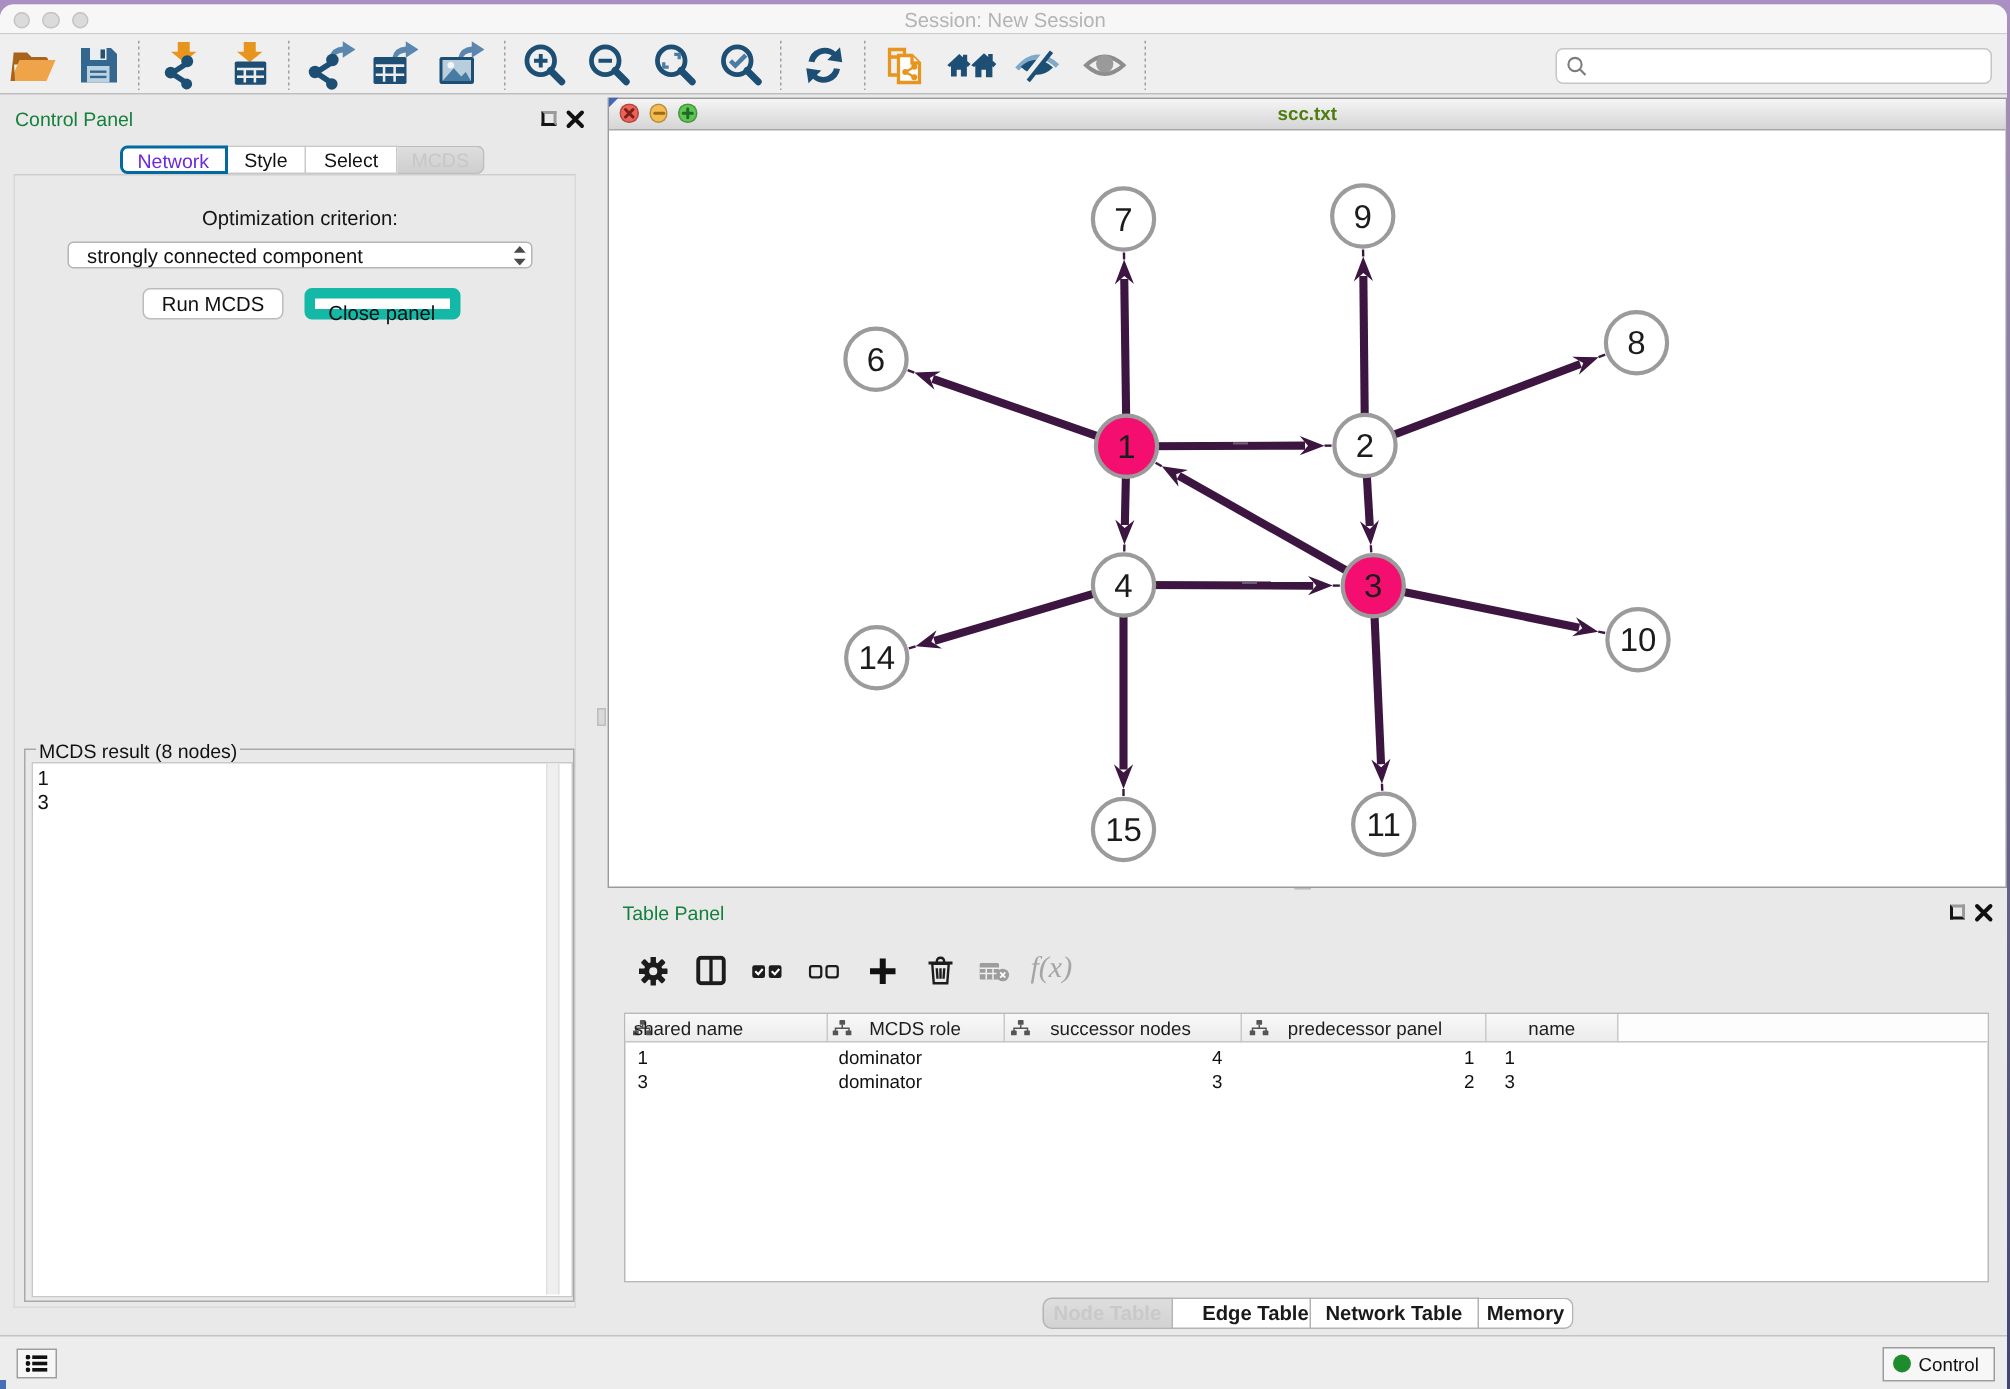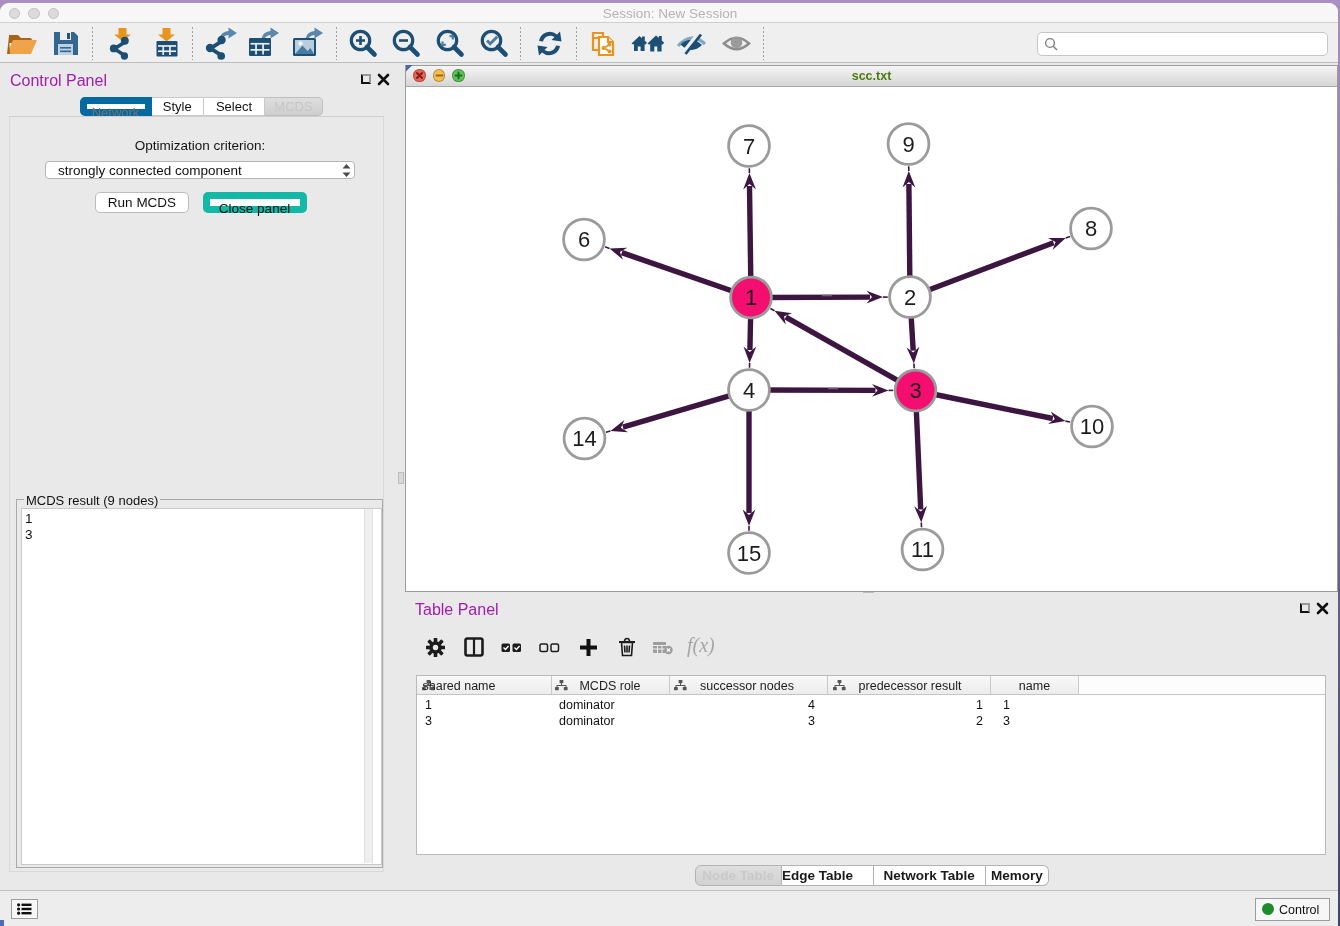--- a/index.html
+++ b/index.html
@@ -1,19 +1,19 @@
 <!DOCTYPE html>
 <html><head><meta charset="utf-8"><style>
 *{margin:0;padding:0;box-sizing:border-box}
 html,body{width:1340px;height:926px;overflow:hidden}
 body{font-family:"Liberation Sans",sans-serif;background:linear-gradient(#a98fc2,#6d6496);position:relative}
 .abs{position:absolute}
 .ic{position:absolute;top:27px}
 .sep{position:absolute;top:27px;width:1px;height:33px;background-image:linear-gradient(#9e9e9e 2px,transparent 2px);background-size:1px 4px}
-.tpt{position:absolute;font-size:16px;color:#a21caf}
+.tpt{position:absolute;font-size:13px;color:#15803d}
 </style></head><body>
 
 <div class="abs" style="left:0;top:3px;width:1338px;height:923px;background:#e9e9e9;border-radius:9px 9px 0 0"></div>
 
 <div class="abs" style="left:0;top:3px;width:1338px;height:20px;background:#f7f7f7;border-radius:9px 9px 0 0;border-bottom:1px solid #cfcfcf"></div>
 <div class="abs" style="left:8.5px;top:7.5px;width:11.5px;height:11.5px;border-radius:50%;background:#dbdbdb;border:1px solid #c3c3c3"></div>
 <div class="abs" style="left:28px;top:7.5px;width:11.5px;height:11.5px;border-radius:50%;background:#dbdbdb;border:1px solid #c3c3c3"></div>
 <div class="abs" style="left:47.5px;top:7.5px;width:11.5px;height:11.5px;border-radius:50%;background:#dbdbdb;border:1px solid #c3c3c3"></div>
 <div class="abs" style="left:0;top:6px;width:1340px;text-align:center;font-size:13.5px;color:#b4b4b4">Session: New Session</div>
 
@@ -148,37 +148,37 @@
     <circle cx="6" cy="6" r="4.4" fill="none" stroke="#7d7d7d" stroke-width="1.4"></circle>
     <line x1="9.2" y1="9.2" x2="13" y2="13" stroke="#7d7d7d" stroke-width="1.4"></line>
   </svg>
 
 <div class="tpt" style="left:10px;top:72px">Control Panel</div>
 <div class="abs" style="left:361px;top:74px;width:10px;height:10px;border:2px solid #141414;border-right-color:#9a9a9a;border-top-color:#9a9a9a"></div>
 <svg class="abs" style="left:377px;top:73px" width="13" height="13" viewBox="0 0 13 13">
     <path d="M2 2 L11 11 M11 2 L2 11" stroke="#111" stroke-width="2.6" stroke-linecap="round"></path>
   </svg>
 <div class="abs" style="left:79.5px;top:97px;width:243.5px;height:19px">
-<div class="abs" style="left:0;top:0;width:72px;height:19px;background:#fff;border:7px solid #0369a1;border-radius:5px 0 0 5px;text-align:center;font-size:13px;color:#737373;line-height:18px">Network</div>
+<div class="abs" style="left:0;top:0;width:72px;height:19px;background:#fff;border:2px solid #0369a1;border-radius:5px 0 0 5px;text-align:center;font-size:13px;color:#6d28d9;line-height:18px">Network</div>
 <div class="abs" style="left:72px;top:0;width:52.5px;height:19px;background:#fff;border:1px solid #c9c9c9;border-left:none;text-align:center;font-size:13px;color:#111;line-height:18px">Style</div>
 <div class="abs" style="left:124.5px;top:0;width:61px;height:19px;background:#fff;border:1px solid #c9c9c9;border-left:none;text-align:center;font-size:13px;color:#111;line-height:18px">Select</div>
 <div class="abs" style="left:185.5px;top:0;width:58px;height:19px;background:linear-gradient(#dedede,#cecece);border:1px solid #bdbdbd;border-left:none;border-radius:0 5px 5px 0;text-align:center;font-size:13px;color:#c7c7c7;line-height:18px">MCDS</div>
   </div>
 <div class="abs" style="left:9px;top:115.5px;width:375px;height:756px;border:1px solid #d9d9d9;border-top-color:#cfcfcf;background:#e9e9e9"></div>
 <div class="abs" style="left:0;top:138px;width:400px;text-align:center;font-size:13.5px;color:#141414">Optimization criterion:</div>
 <div class="abs" style="left:44.5px;top:161px;width:310px;height:18px;background:#fff;border:1px solid #b5b5b5;border-radius:4px"></div>
 <div class="abs" style="left:58px;top:163px;font-size:13.5px;color:#111">strongly connected component</div>
 <svg class="abs" style="left:341px;top:163.5px" width="11" height="13" viewBox="0 0 11 13">
     <path d="M5.5 0 L9.5 4.5 H1.5z" fill="#4a4a4a"></path>
     <path d="M5.5 13 L1.5 8.5 h8z" fill="#4a4a4a"></path>
   </svg>
 <div class="abs" style="left:95px;top:192px;width:94px;height:20.5px;background:#fff;border:1px solid #bcbcbc;border-radius:5px;text-align:center;font-size:13.5px;color:#111;line-height:19px">Run MCDS</div>
 <div class="abs" style="left:202.5px;top:192px;width:104px;height:20.5px;background:#fff;border:7px solid #14b8a6;border-radius:5px;text-align:center;font-size:13.5px;color:#111;line-height:19px">Close panel</div>
 <div class="abs" style="left:15.5px;top:499px;width:367.5px;height:369px;border:1px solid #a9a9a9"></div>
-<div class="abs" style="left:24px;top:493px;background:#e9e9e9;padding:0 2px;font-size:13px;color:#111">MCDS result (9 nodes)</div>
+<div class="abs" style="left:24px;top:493px;background:#e9e9e9;padding:0 2px;font-size:13px;color:#111">MCDS result (8 nodes)</div>
 <div class="abs" style="left:20.5px;top:507.5px;width:361px;height:357px;background:#fff;border:1px solid #c9c9c9"></div>
 <div class="abs" style="left:364px;top:509px;width:9px;height:354px;background:#efefef;border-left:1px solid #e0e0e0;border-right:1px solid #e0e0e0"></div>
 <div class="abs" style="left:25px;top:511px;font-size:13.5px;color:#111;line-height:16.3px">1<br>3</div>
 <div class="abs" style="left:398px;top:472px;width:6px;height:12px;background:#d9d9d9;border:1px solid #bdbdbd"></div>
 <div class="abs" style="left:863px;top:587px;width:11px;height:6px;background:#d9d9d9;border:1px solid #bdbdbd"></div>
 
 <div class="abs" style="left:405px;top:64.5px;width:933px;height:527.5px;background:#fff;border:1px solid #9b9b9b"></div>
 <div class="abs" style="left:406px;top:65.5px;width:931px;height:21.5px;background:linear-gradient(#f5f5f5,#d5d5d5);border-bottom:1px solid #a8a8a8"></div>
 <div class="abs" style="left:406px;top:69px;width:931px;text-align:center;font-size:12.5px;font-weight:bold;color:#4d7c0f">scc.txt</div>
 <svg class="abs" style="left:405.5px;top:65px" width="7" height="7">
@@ -363,35 +363,35 @@
     <g fill="#555">
       <rect x="4.6" y="0" width="3.8" height="3.2" rx="0.6"></rect>
       <rect x="0" y="7" width="3.8" height="3.2" rx="0.6"></rect>
       <rect x="8.8" y="7" width="3.8" height="3.2" rx="0.6"></rect>
       <path d="M6 3 h1 v2 h-1z M1.5 5 h10 v1 h-10z M1.5 5 h1 v2.5 h-1z M10.5 5 h1 v2.5 h-1z"></path>
     </g>
   </svg>
 <div style="position:absolute;top:678.5px;font-size:12.5px;color:#1d1d1d;left:404px;width:110px;text-align:center">shared name</div>
 <div style="position:absolute;top:678.5px;font-size:12.5px;color:#1d1d1d;left:560px;width:100px;text-align:center">MCDS role</div>
 <div style="position:absolute;top:678.5px;font-size:12.5px;color:#1d1d1d;left:678px;width:138px;text-align:center">successor nodes</div>
-<div style="position:absolute;top:678.5px;font-size:12.5px;color:#1d1d1d;left:845px;width:130px;text-align:center">predecessor result</div>
+<div style="position:absolute;top:678.5px;font-size:12.5px;color:#1d1d1d;left:845px;width:130px;text-align:center">predecessor panel</div>
 <div style="position:absolute;top:678.5px;font-size:12.5px;color:#1d1d1d;left:990px;width:89px;text-align:center">name</div>
 <div style="position:absolute;font-size:12.5px;color:#111;left:425px;top:697.5px">1</div>
 <div style="position:absolute;font-size:12.5px;color:#111;left:559px;top:697.5px">dominator</div>
 <div style="position:absolute;font-size:12.5px;color:#111;left:728px;top:697.5px;width:87px;text-align:right">4</div>
 <div style="position:absolute;font-size:12.5px;color:#111;left:893px;top:697.5px;width:90px;text-align:right">1</div>
 <div style="position:absolute;font-size:12.5px;color:#111;left:1003px;top:697.5px">1</div>
 <div style="position:absolute;font-size:12.5px;color:#111;left:425px;top:713.7px">3</div>
 <div style="position:absolute;font-size:12.5px;color:#111;left:559px;top:713.7px">dominator</div>
 <div style="position:absolute;font-size:12.5px;color:#111;left:728px;top:713.7px;width:87px;text-align:right">3</div>
 <div style="position:absolute;font-size:12.5px;color:#111;left:893px;top:713.7px;width:90px;text-align:right">2</div>
 <div style="position:absolute;font-size:12.5px;color:#111;left:1003px;top:713.7px">3</div>
 <div class="abs" style="left:694.5px;top:865px;height:20.5px">
 <div class="abs" style="left:0;top:0;width:87.5px;height:20.5px;background:linear-gradient(#dedede,#d2d2d2);border:1px solid #b3b3b3;border-radius:6px 0 0 6px;text-align:center;font-size:13.5px;font-weight:bold;color:#c9c9c9;line-height:19px">Node Table</div>
-<div class="abs" style="left:87.5px;top:0;width:91.5px;height:20.5px;background:#fff;border:1px solid #b3b3b3;border-left:none;text-align:left;font-size:13.5px;font-weight:bold;color:#1a1a1a;line-height:19px">Edge Table</div>
+<div class="abs" style="left:87.5px;top:0;width:91.5px;height:20.5px;background:#fff;border:1px solid #b3b3b3;border-left:none;text-align:right;font-size:13.5px;font-weight:bold;color:#1a1a1a;line-height:19px">Edge Table</div>
 <div class="abs" style="left:179px;top:0;width:112.5px;height:20.5px;background:#fff;border:1px solid #b3b3b3;border-left:none;text-align:center;font-size:13.5px;font-weight:bold;color:#1a1a1a;line-height:19px">Network Table</div>
 <div class="abs" style="left:291.5px;top:0;width:63px;height:20.5px;background:#fff;border:1px solid #b3b3b3;border-left:none;border-radius:0 6px 6px 0;text-align:center;font-size:13.5px;font-weight:bold;color:#1a1a1a;line-height:19px">Memory</div>
   </div>
 <div class="abs" style="left:0;top:890px;width:1338px;height:36px;background:#ededed;border-top:1px solid #c3c3c3"></div>
 <div class="abs" style="left:10.5px;top:898.5px;width:27.5px;height:20.5px;background:#f7f7f7;border:1px solid #9e9e9e"></div>
 <svg class="abs" style="left:17px;top:903px" width="15" height="12" viewBox="0 0 15 12">
     <g fill="#111">
       <circle cx="1.6" cy="1.8" r="1.6"></circle>
       <circle cx="1.6" cy="6" r="1.6"></circle>
       <circle cx="1.6" cy="10.2" r="1.6"></circle>

